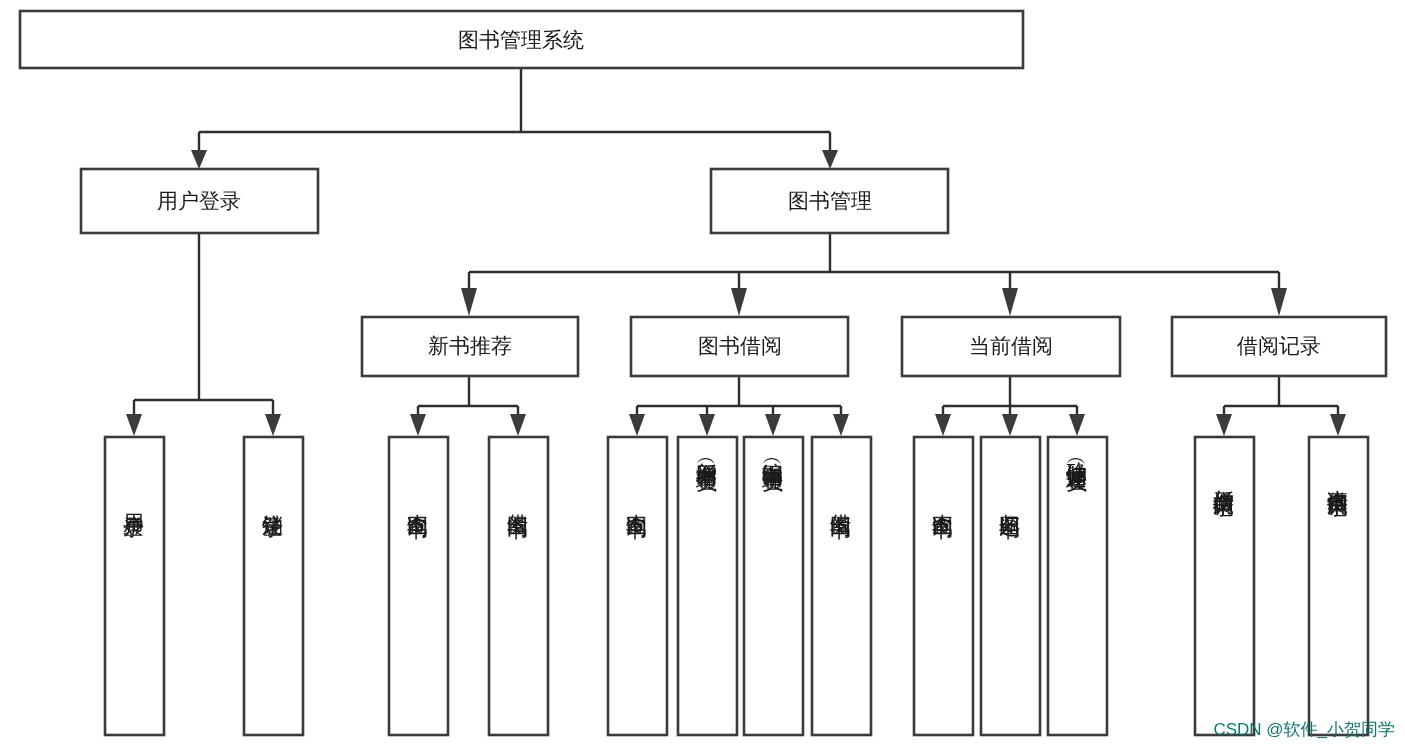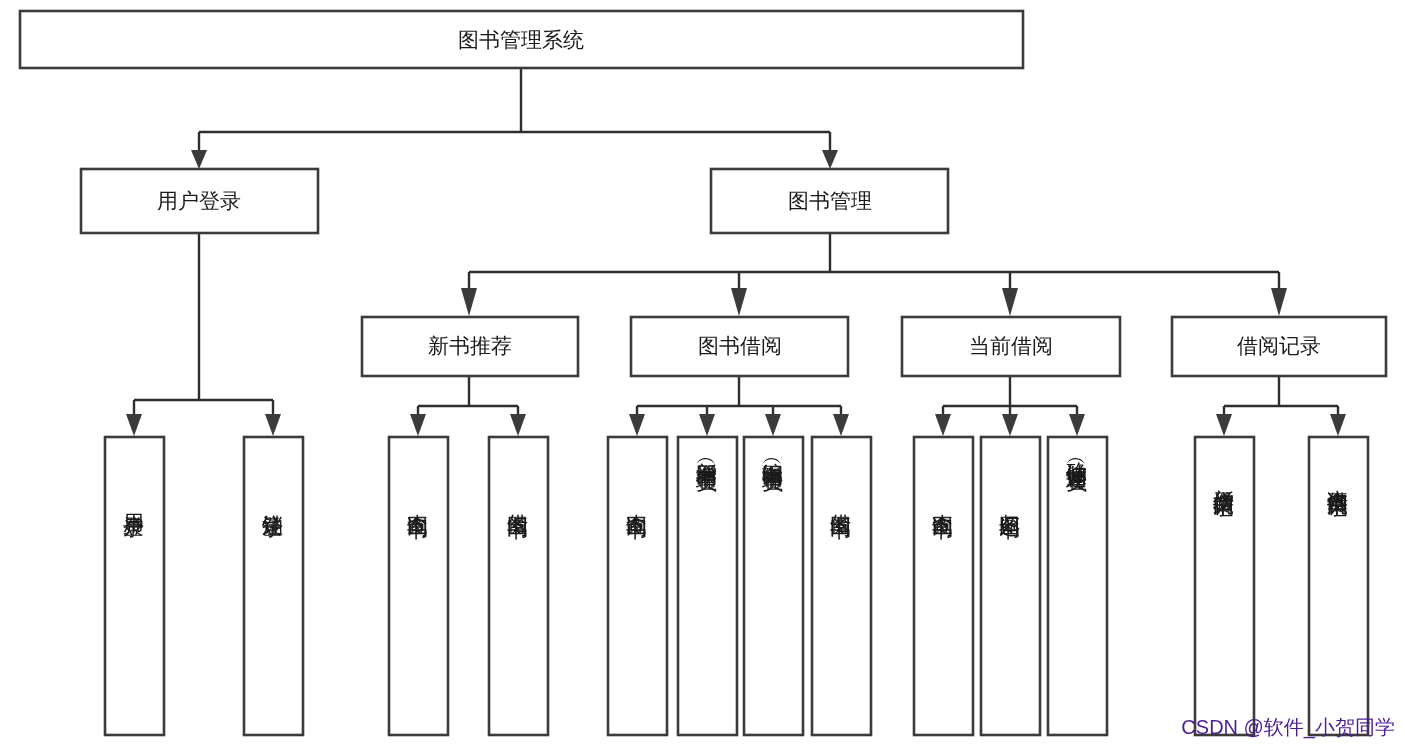--- a/index.html
+++ b/index.html
@@ -53,22 +53,22 @@
   }
   .arrowhead {
     fill: #3b3b3b;
     stroke: none;
   }
   .watermark {
     position: absolute;
     right: 8px;
     bottom: 6px;
     font-family: "Liberation Sans", "DejaVu Sans", sans-serif;
-    font-size: 20px;
-    color: #4c1d95;
+    font-size: 17px;
+    color: #0f766e;
     white-space: nowrap;
     user-select: none;
   }
 </style>
 </head>
 <body>
 
 <div id="diagram-root">
 
   <svg id="tree-svg" viewBox="0 0 1405 747" xmlns="http://www.w3.org/2000/svg">

